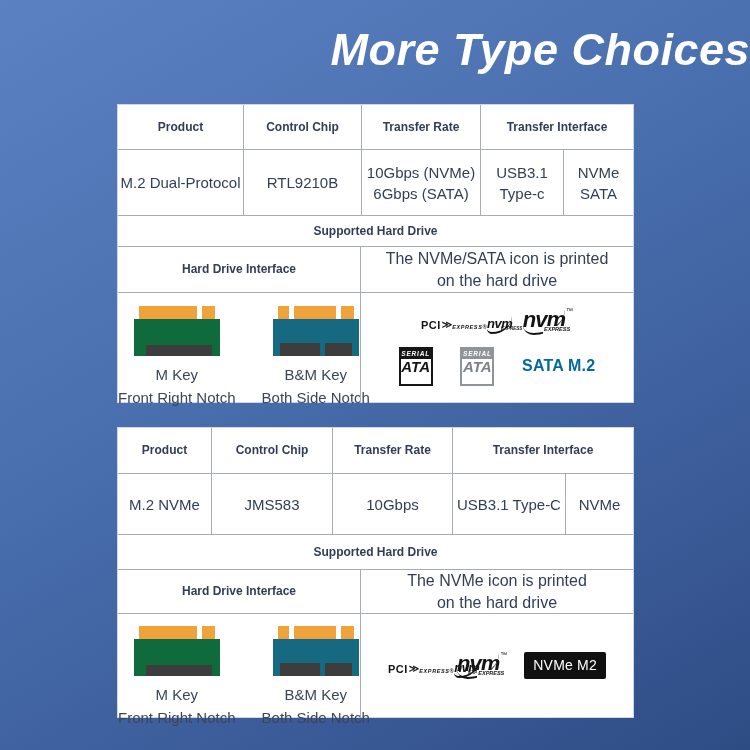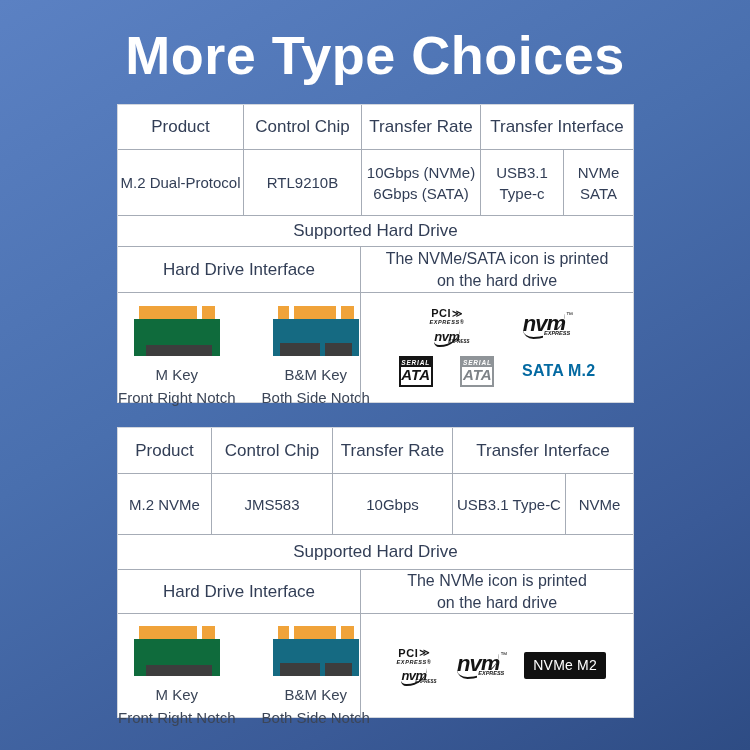--- a/index.html
+++ b/index.html
@@ -8,38 +8,38 @@
     --teal:#156a82; --chip:#3d3d3d; --badge:#101010;
   }
   *{box-sizing:border-box;margin:0;padding:0}
   html,body{width:750px;height:750px;overflow:hidden}
   body{
     font-family:"Liberation Sans",sans-serif;
     background:linear-gradient(150deg,var(--bg_top) 0%,var(--bg_mid) 42%,var(--bg_low) 78%,var(--bg_deep) 100%);
     position:relative;color:var(--text);
   }
   .title{
-    position:absolute;top:24px;left:0;width:750px;text-align:center;
-    color:#ffffff;font-size:54px;font-weight:600;letter-spacing:.5px;
+    position:absolute;top:24px;left:0;width:750px;text-align:right;
+    color:#ffffff;font-size:45px;font-weight:600;letter-spacing:.5px;font-style:italic;
   }
   .card{
     position:absolute;left:117px;width:517px;background:#ffffff;
     border:1px solid #d2d6dd;display:flex;flex-direction:column;
   }
   .card1{top:104px;height:299px}
   .card2{top:427px;height:291px}
   .row{display:flex;border-top:1px solid var(--line)}
   .row:first-child{border-top:none}
   .cell{
     display:flex;flex-direction:column;align-items:center;justify-content:center;
     text-align:center;line-height:1.4;
   }
   .bl{border-left:1px solid var(--line)}
   .grow{flex:1}
-  .hd{font-size:17px;font-weight:400}
+  .hd{font-size:12px;font-weight:700}
   .dt{font-size:15px}
   .note{font-size:16px;line-height:1.35}
   
   .t1c1{width:125px}.t1c2{width:118px}.t1c3{width:119px}.t1c4{width:83px}
   .t2c1{width:93px}.t2c2{width:121px}.t2c3{width:120px}.t2c4{width:113px}
   .half{width:242px}
   
   .conn-wrap{flex-direction:row;align-items:flex-start;justify-content:flex-start;gap:26px;padding-top:13px}
   .conn-block{display:flex;flex-direction:column;align-items:center}
   .connector{width:86px;height:50px;display:flex;flex-direction:column}
@@ -53,39 +53,39 @@
   .chip{position:absolute;bottom:0;background:var(--chip)}
   .chip-m{left:12px;right:8px;height:11px}
   .chip-b1{left:7px;width:40px;height:13px}
   .chip-b2{right:7px;width:27px;height:13px}
   .conn-label{font-size:15px;margin-top:8px;line-height:1.5;color:#3c4658}
   .conn-sub{font-size:15px;line-height:1.4;color:#3c4658;white-space:nowrap}
   
   .icon-cell{justify-content:center;gap:12px;padding:6px 10px}
   .icon-row{display:flex;align-items:center;justify-content:space-evenly;width:100%}
   
-  .pci-logo{display:flex;flex-direction:column;align-items:center;color:#141414;width:52px}
+  .pci-logo{display:flex;flex-direction:row;align-items:flex-end;color:#141414;width:52px}
   .pci-line{display:flex;align-items:center;line-height:1}
   .pci-txt{font-size:11px;font-weight:700;letter-spacing:.5px}
   .pci-arrow{font-size:10px;font-weight:700;margin-left:1px}
   .pci-exp{font-size:5.5px;font-style:italic;font-weight:700;letter-spacing:.6px;line-height:1.2}
   .nvm-small{position:relative;margin-top:2px;line-height:1}
   .nvm-small .n{font-size:13px;font-weight:800;font-style:italic;letter-spacing:-.5px;border-bottom:2px solid #141414;border-radius:0 0 80% 20%/0 0 100% 30%;padding-bottom:1px}
   .nvm-small .e{position:absolute;right:-10px;bottom:-1px;font-size:4.5px;font-style:italic;font-weight:700}
   
   .nvm-logo{position:relative;color:#141414;padding-right:8px}
   .nvm-big{font-size:22px;font-weight:800;font-style:italic;letter-spacing:-1px;line-height:1;border-bottom:2.5px solid #141414;border-radius:0 0 75% 25%/0 0 100% 35%;padding-bottom:2px;display:inline-block}
   .nvm-tm{position:absolute;top:-3px;right:0;font-size:7px}
   .nvm-exp{position:absolute;right:2px;bottom:1px;font-size:5.5px;font-style:italic;font-weight:700;background:#fff;padding:0 1px}
   
   .badge{background:var(--badge);color:#fff;font-size:14px;font-weight:500;padding:4px 9px;border-radius:2px;letter-spacing:.2px;white-space:nowrap}
   
   .sata-badge{width:34px;border:2px solid #151515;background:#fff;display:flex;flex-direction:column}
   .sata-top{background:#151515;color:#fff;font-size:6.5px;font-weight:700;font-style:italic;text-align:center;letter-spacing:.8px;padding:1px 0;line-height:1.2}
-  .sata-main{font-size:15px;font-weight:800;font-style:italic;text-align:center;color:#151515;line-height:1.1;padding-bottom:1px}
+  .sata-main{font-size:15px;font-weight:800;font-style:italic;text-align:center;color:#151515;line-height:1.1;padding-bottom:9px}
   .sata-badge.faded{border-color:#8f9498}
   .sata-badge.faded .sata-top{background:#8f9498}
   .sata-badge.faded .sata-main{color:#7d8287;text-shadow:0 0 1px #fff}
   .sata-m2{font-size:16px;font-weight:800;color:#0369a1;letter-spacing:.2px}
 </style>
 </head>
 <body>
 
 <div class="title">More Type Choices</div>
 

